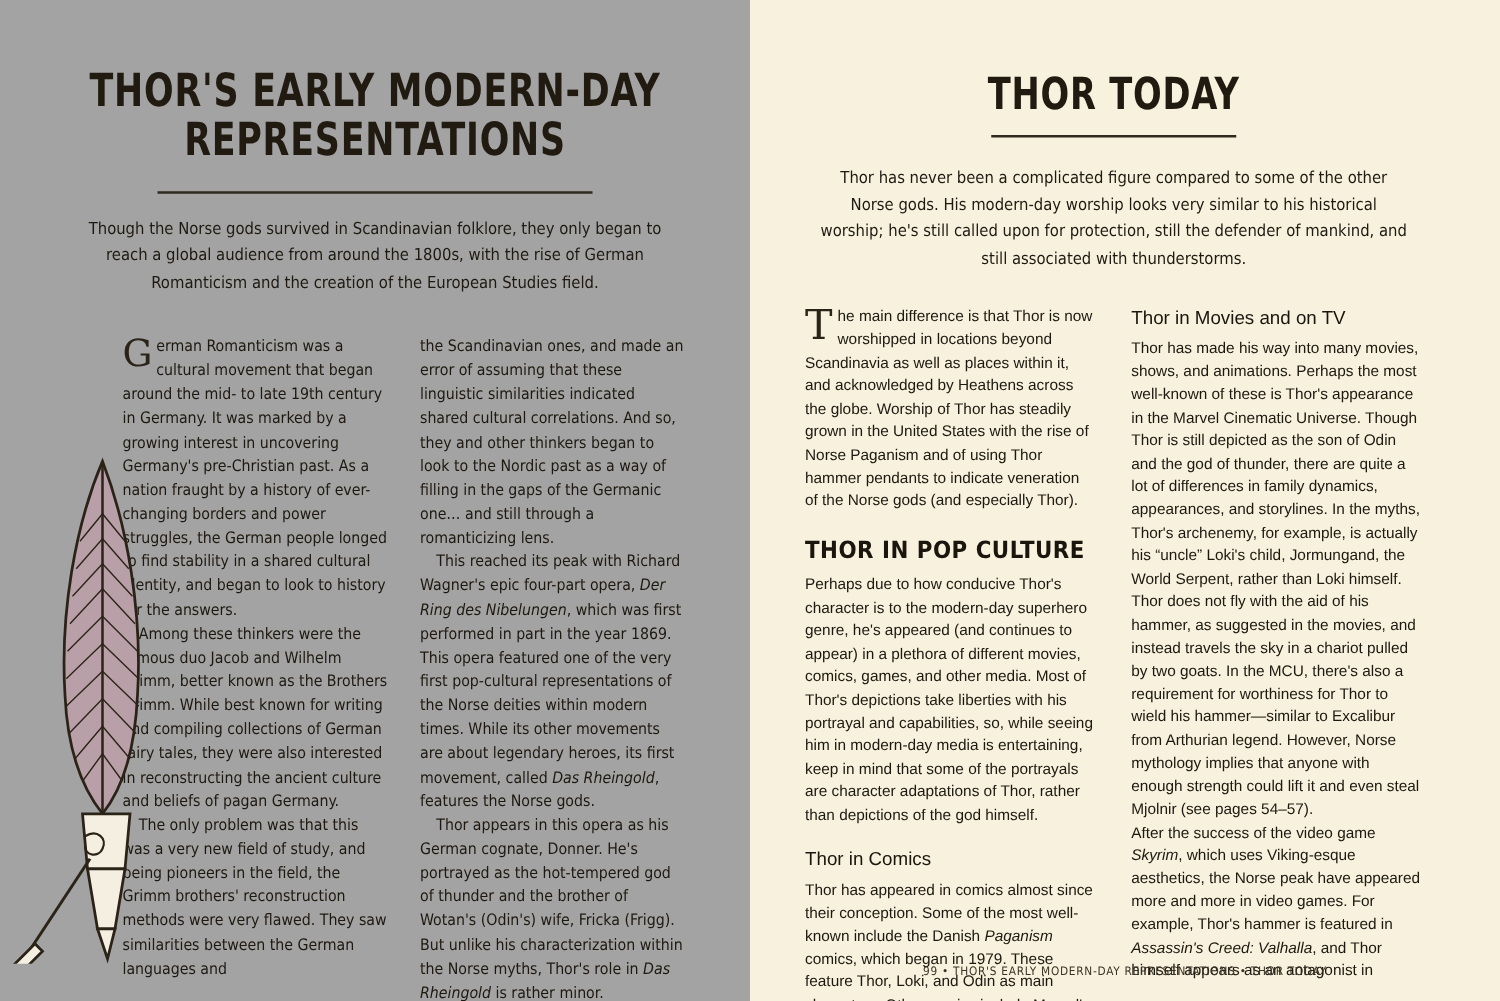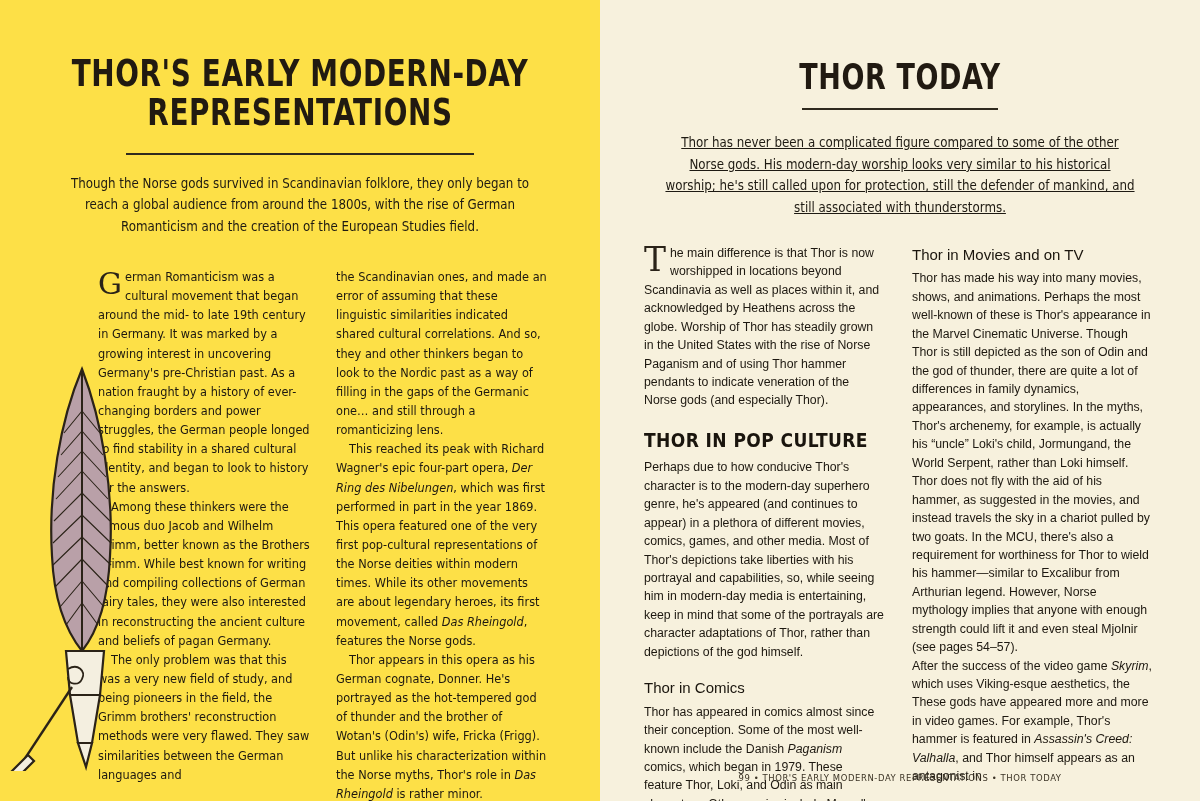--- a/index.html
+++ b/index.html
@@ -19,27 +19,27 @@
     height: 801px;
     display: flex;
   }
   .page {
     position: relative;
     height: 801px;
     box-sizing: border-box;
   }
   .page-left {
     width: 600px;
-    background: #fde047;
+    background: #a3a3a3;
     padding: 30px 44px 0 44px;
   }
   .page-right {
     width: 600px;
     background: #f7f1dd;
-    padding: 30px 44px 0 44px;
+    padding: 30px 62px 0 44px;
   }
 
   
   .display-title {
     font-family: "DejaVu Sans Condensed", "Liberation Sans Narrow", "Liberation Sans", sans-serif;
     font-weight: bold;
     letter-spacing: 0.6px;
     color: #211a11;
     text-transform: uppercase;
     line-height: 1.08;
@@ -75,21 +75,21 @@
   
   .deck {
     font-family: "DejaVu Sans Condensed", "Liberation Sans Narrow", "Liberation Sans", sans-serif;
     font-size: 13.2px;
     line-height: 1.62;
     color: #1e1a12;
     text-align: center;
     margin: 18px auto 0 auto;
   }
   .deck-left { width: 470px; }
-  .deck-right { width: 470px; margin-top: 22px; text-decoration: underline; }
+  .deck-right { width: 470px; margin-top: 22px; }
 
   
   .left-cols {
     display: flex;
     gap: 26px;
     margin-top: 30px;
     padding-left: 54px;
   }
   .left-col {
     width: 212px;
@@ -240,21 +240,21 @@
         <p>Perhaps due to how conducive Thor's character is to the modern-day superhero genre, he's appeared (and continues to appear) in a plethora of different movies, comics, games, and other media. Most of Thor's depictions take liberties with his portrayal and capabilities, so, while seeing him in modern-day media is entertaining, keep in mind that some of the portrayals are character adaptations of Thor, rather than depictions of the god himself.</p>
 
         <div class="sub-head">Thor in Comics</div>
         <p><span>Thor has appeared in comics almost since their conception. Some of the most well-known include the Danish </span><em>Paganism</em><span> comics, which began in 1979. These feature Thor, Loki, and Odin as main characters. Other comics include Marvel's </span><em>Thor</em><span> comics, which depict Thor as a superhero, and Neil Gaiman's </span></p>
       </div>
 
       <div class="right-col">
         <div class="sub-head sub-head-first">Thor in Movies and on TV</div>
         <p>Thor has made his way into many movies, shows, and animations. Perhaps the most well-known of these is Thor's appearance in the Marvel Cinematic Universe. Though Thor is still depicted as the son of Odin and the god of thunder, there are quite a lot of differences in family dynamics, appearances, and storylines. In the myths, Thor's archenemy, for example, is actually his “uncle” Loki's child, Jormungand, the World Serpent, rather than Loki himself. Thor does not fly with the aid of his hammer, as suggested in the movies, and instead travels the sky in a chariot pulled by two goats. In the MCU, there's also a requirement for worthiness for Thor to wield his hammer—similar to Excalibur from Arthurian legend. However, Norse mythology implies that anyone with enough strength could lift it and even steal Mjolnir (see pages 54–57).</p>
 
-        <p><span>After the success of the video game </span><em>Skyrim</em><span>, which uses Viking-esque aesthetics, the These gods have appeared more and more in video games. For example, Thor's hammer is featured in </span><em>Assassin's Creed: Valhalla</em><span>, and Thor himself appears as an antagonist in </span></p>
+        <p><span>After the success of the video game </span><em>Skyrim</em><span>, which uses Viking-esque aesthetics, the Norse peak have appeared more and more in video games. For example, Thor's hammer is featured in </span><em>Assassin's Creed: Valhalla</em><span>, and Thor himself appears as an antagonist in </span></p>
       </div>
 
     </div>
 
     <div class="folio">99 • THOR'S EARLY MODERN-DAY REPRESENTATIONS • THOR TODAY</div>
   </div>
 
 </div>
 
 </body></html>

